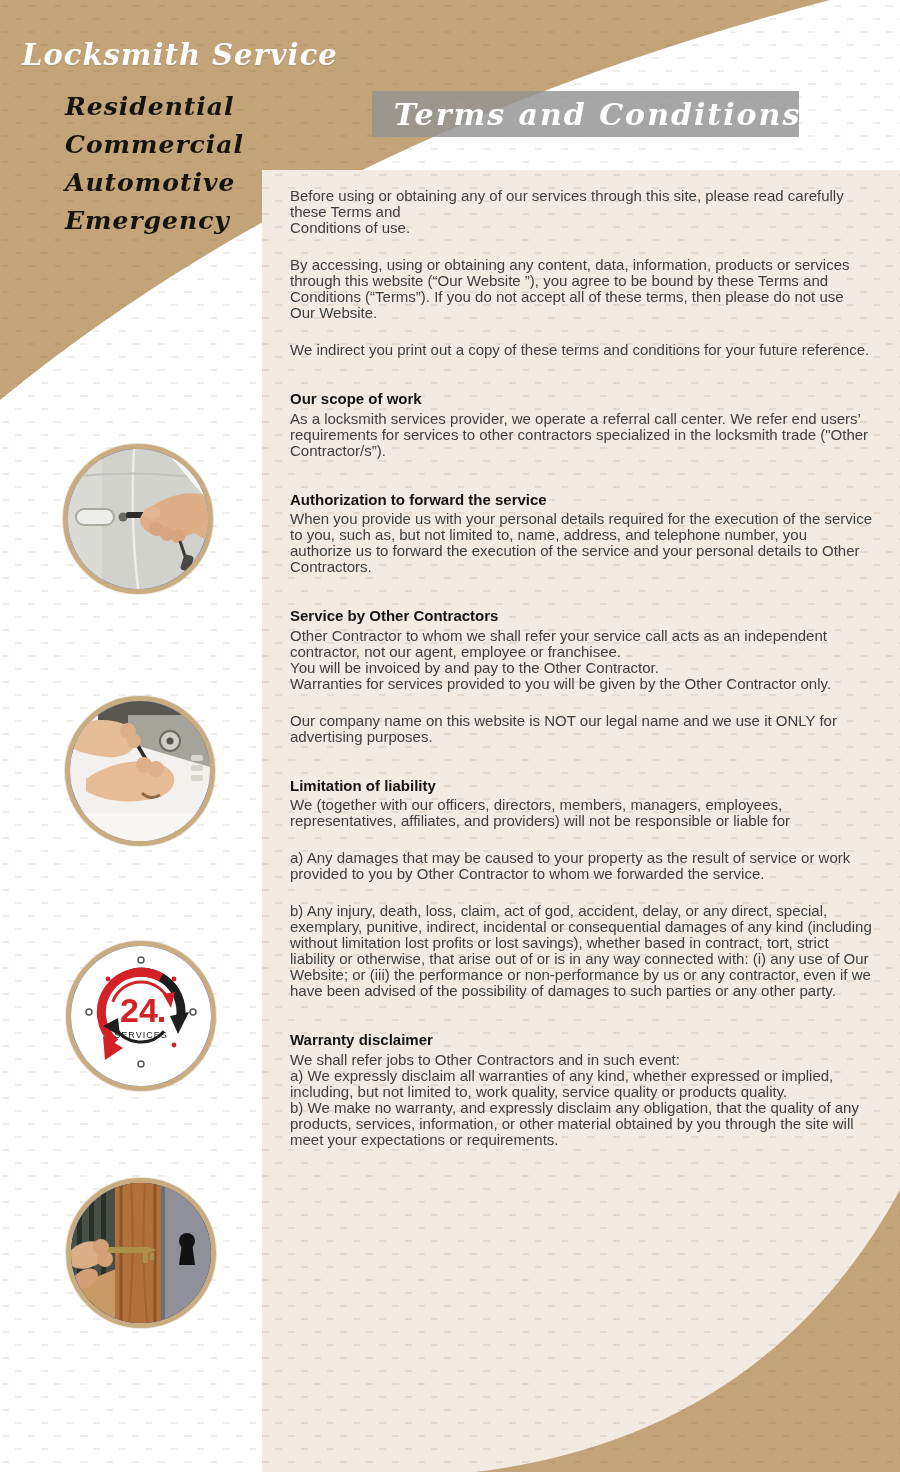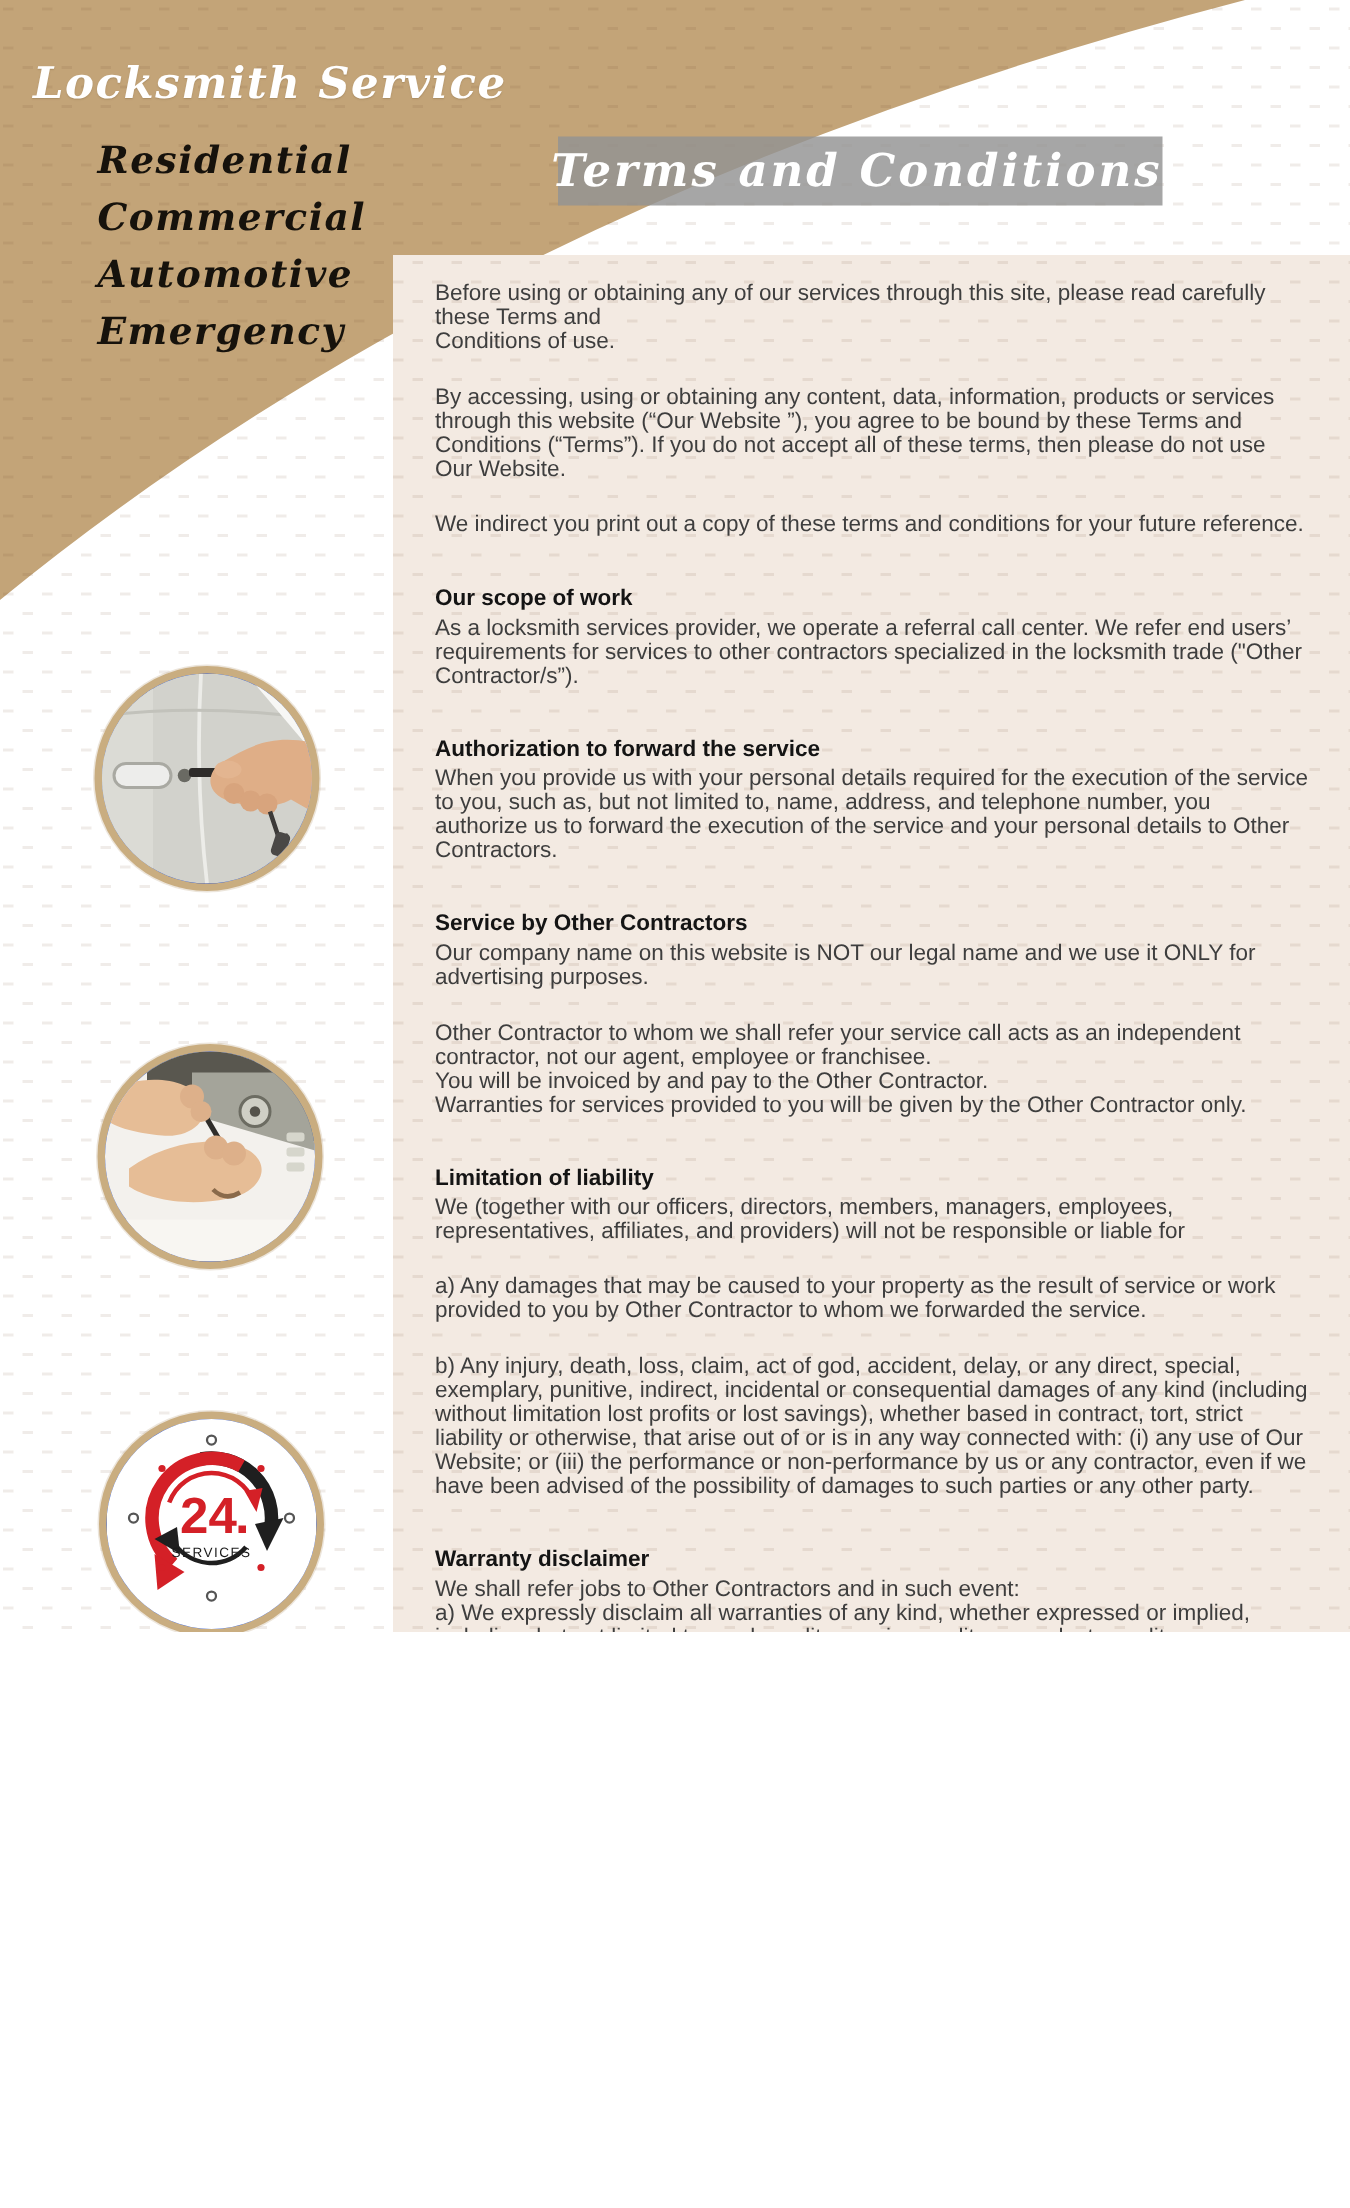--- a/index.html
+++ b/index.html
@@ -1,18 +1,18 @@
 <!DOCTYPE html>
 <html><head>
 <meta charset="utf-8">
 <style>
   html,body{margin:0;padding:0;}
   .page{
     position:relative;
-    width:900px;height:1088px;
+    width:900px;height:1472px;
     overflow:hidden;
     background:#ffffff;
     font-family:"Liberation Sans","DejaVu Sans",sans-serif;
   }
   .bg-svg{position:absolute;left:0;top:0;z-index:0;}
 
   
   .brand{
     position:absolute;left:22px;top:38px;z-index:5;
     font-family:"DejaVu Serif","Liberation Serif",serif;
@@ -24,21 +24,21 @@
   .service-list li{
     font-family:"DejaVu Serif","Liberation Serif",serif;
     font-style:italic;font-weight:bold;
     font-size:25px;line-height:38px;color:#16120c;letter-spacing:1px;
   }
 
   
   .title-box{
     position:absolute;left:372px;top:91px;width:403px;height:46px;z-index:5;
     background:rgba(146,146,146,.82);
-    display:flex;align-items:center;justify-content:flex-end;
+    display:flex;align-items:center;justify-content:center;padding-left:24px;
   }
   .title-box h1{
     margin:0;font-family:"DejaVu Serif","Liberation Serif",serif;
     font-style:italic;font-weight:bold;
     font-size:30px;color:#ffffff;letter-spacing:2px;white-space:nowrap;
   }
 
   
   .circle{
     position:absolute;z-index:5;
@@ -211,24 +211,24 @@
       <p>As a locksmith services provider, we operate a referral call center. We refer end users’ requirements for services to other contractors specialized in the locksmith trade ("Other Contractor/s”).</p>
     </section>
 
     <section>
       <h3>Authorization to forward the service</h3>
       <p>When you provide us with your personal details required for the execution of the service to you, such as, but not limited to, name, address, and telephone number, you authorize us to forward the execution of the service and your personal details to Other Contractors.</p>
     </section>
 
     <section>
       <h3>Service by Other Contractors</h3>
-      <p>Our company name on this website is NOT our legal name and we use it ONLY for advertising purposes.</p>
       <p>Other Contractor to whom we shall refer your service call acts as an independent contractor, not our agent, employee or franchisee.
 You will be invoiced by and pay to the Other Contractor.
 Warranties for services provided to you will be given by the Other Contractor only.</p>
+      <p>Our company name on this website is NOT our legal name and we use it ONLY for advertising purposes.</p>
     </section>
 
     <section>
       <h3>Limitation of liability</h3>
       <p>We (together with our officers, directors, members, managers, employees, representatives, affiliates, and providers) will not be responsible or liable for</p>
       <p>a) Any damages that may be caused to your property as the result of service or work provided to you by Other Contractor to whom we forwarded the service.</p>
       <p>b) Any injury, death, loss, claim, act of god, accident, delay, or any direct, special, exemplary, punitive, indirect, incidental or consequential damages of any kind (including without limitation lost profits or lost savings), whether based in contract, tort, strict liability or otherwise, that arise out of or is in any way connected with: (i) any use of Our Website; or (iii) the performance or non-performance by us or any contractor, even if we have been advised of the possibility of damages to such parties or any other party.</p>
     </section>
 
     <section>

